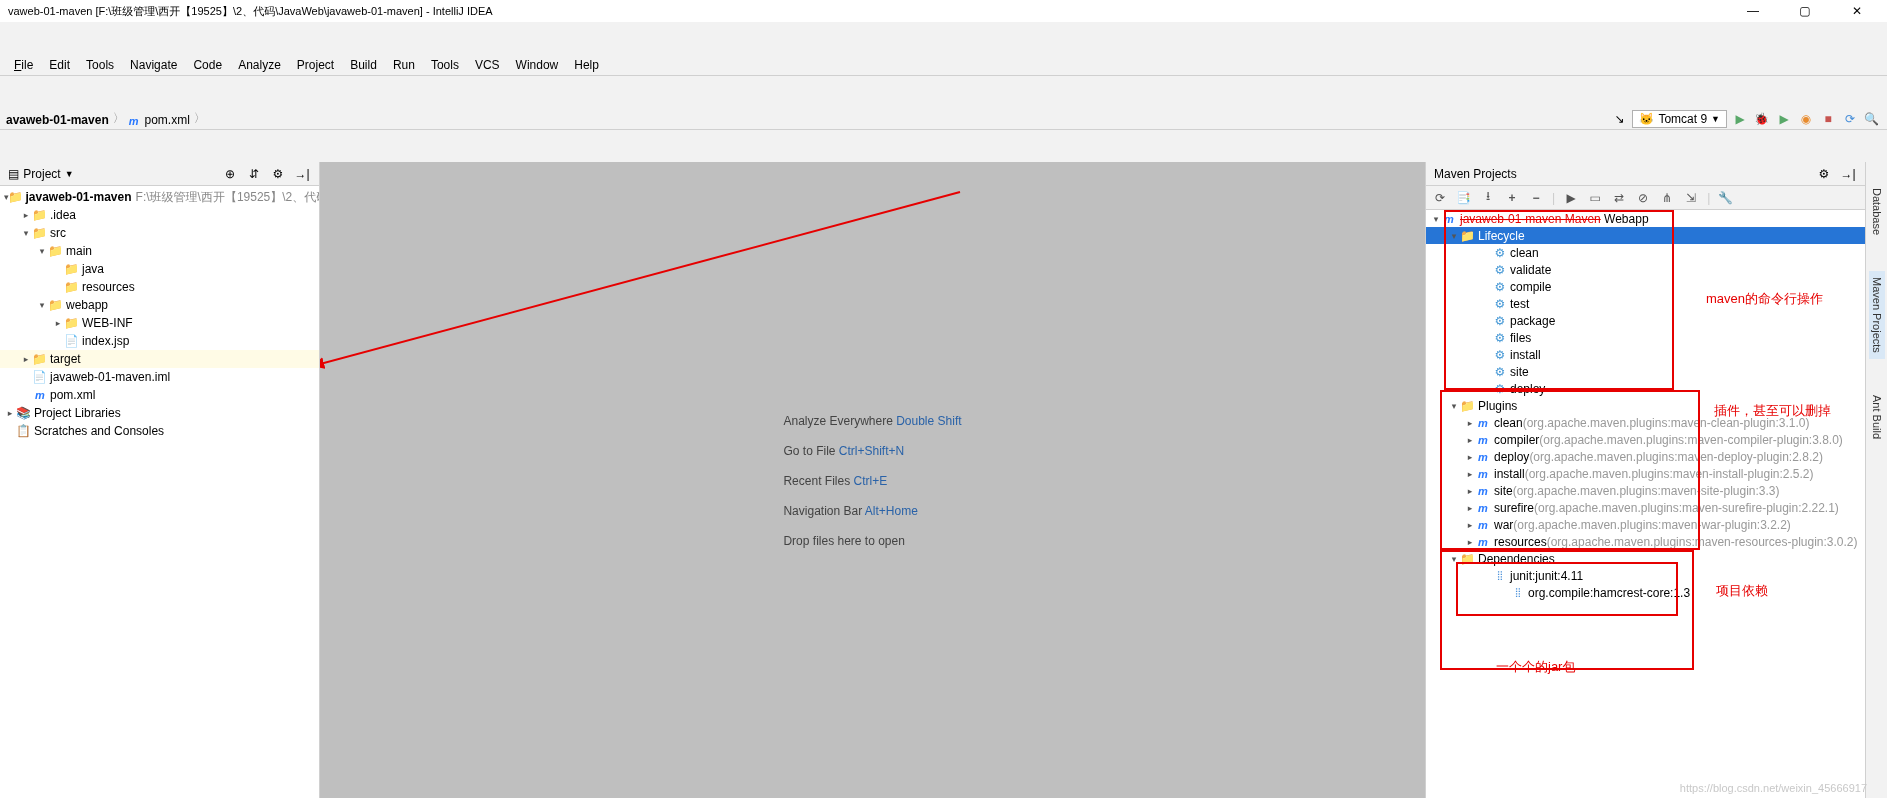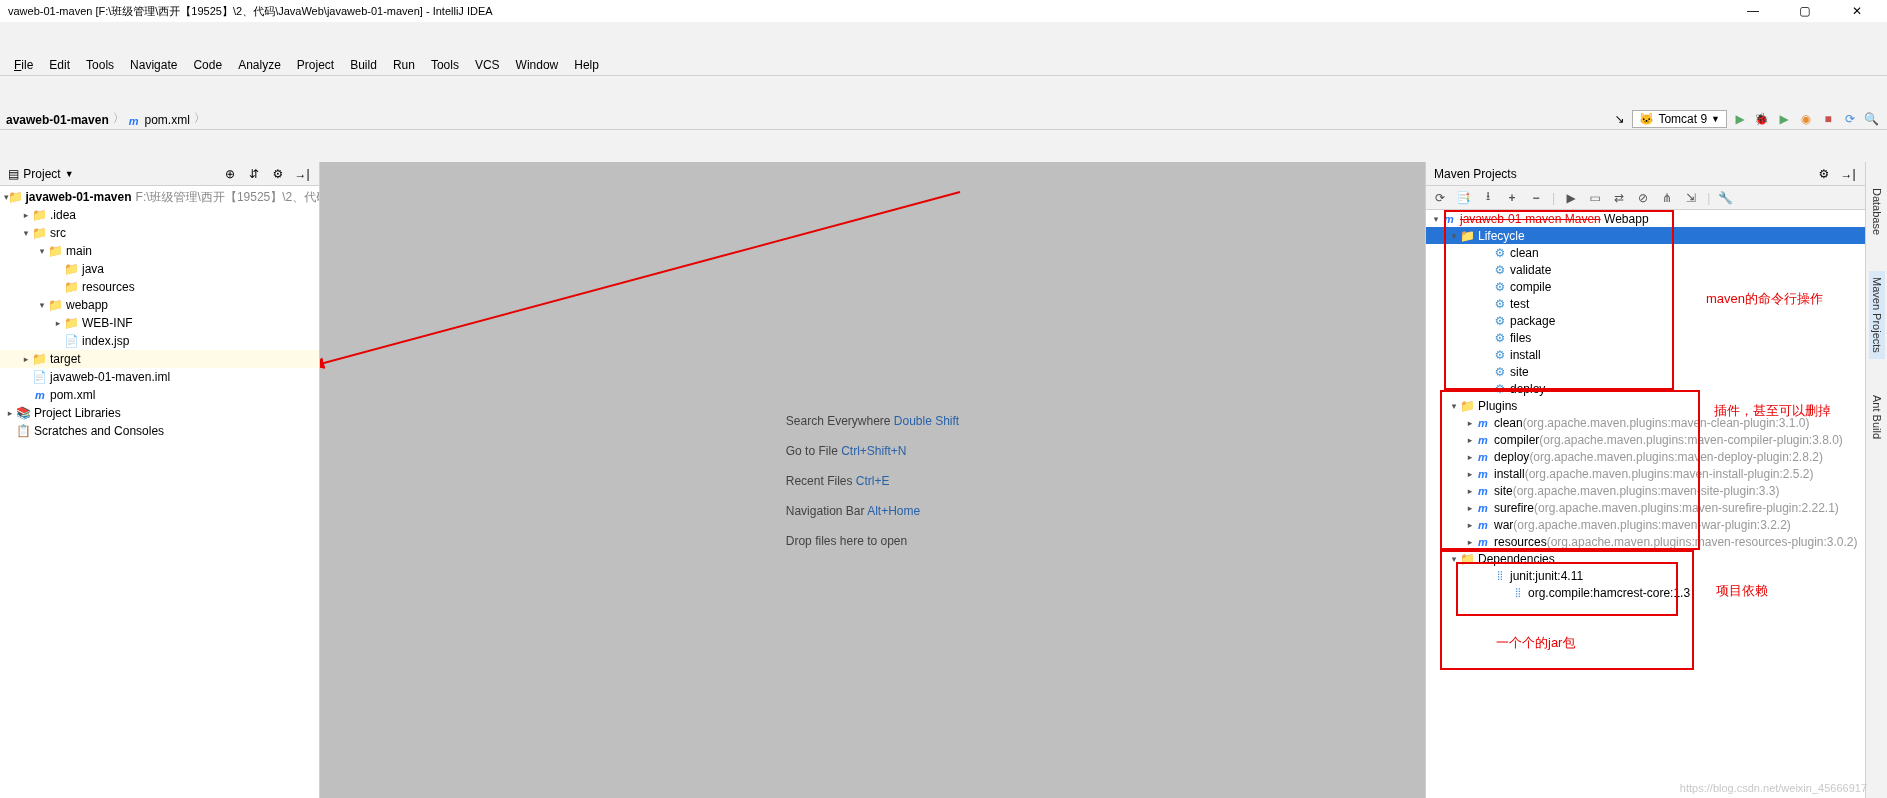--- a/index.html
+++ b/index.html
@@ -210,21 +210,21 @@
     <div class="editor">
       <svg class="arrow-svg" width="800" height="600">
         <defs>
             <marker id="ah" markerWidth="10" markerHeight="10" refX="2" refY="3" orient="auto">
               <path d="M0,0 L0,6 L6,3 z" fill="#e60000"></path>
             </marker>
           </defs>
         <line x1="640" y1="30" x2="0" y2="202" stroke="#e60000" stroke-width="2" marker-end="url(#ah)"></line>
       </svg>
       <div class="welcome">
-        <div class="welcome-row"><span>Search Everywhere </span><span class="key">Double Shift</span></div>
+        <div class="welcome-row"><span>Analyze Everywhere </span><span class="key">Double Shift</span></div>
         <div class="welcome-row"><span>Go to File </span><span class="key">Ctrl+Shift+N</span></div>
         <div class="welcome-row"><span>Recent Files </span><span class="key">Ctrl+E</span></div>
         <div class="welcome-row"><span>Navigation Bar </span><span class="key">Alt+Home</span></div>
         <div class="welcome-row"><span>Drop files here to open</span></div>
       </div>
     </div>
 
     <div class="maven-panel">
       <div class="panel-header">
         <span>Maven Projects</span>
@@ -259,21 +259,21 @@
         <div class="redbox" style="left:18px; top:0px; width:230px; height:180px;"></div>
         <div class="redtext" style="left:280px; top:80px;">maven的命令行操作</div>
 
         <div class="redbox" style="left:14px; top:180px; width:260px; height:160px;"></div>
         <div class="redtext" style="left:288px; top:192px;">插件，甚至可以删掉</div>
 
         <div class="redbox" style="left:30px; top:352px; width:222px; height:54px;"></div>
         <div class="redtext" style="left:290px; top:372px;">项目依赖</div>
 
         <div class="redbox" style="left:14px; top:340px; width:254px; height:120px;"></div>
-        <div class="redtext" style="left:70px; top:424px;">一个个的jar包</div>
+        <div class="redtext" style="left:70px; top:448px;">一个个的jar包</div>
       <div class="mrow sel" style="padding-left: 22px;">
             <span class="arrow">▾</span>
             <span class="ticon">📁</span>
             <span>Lifecycle</span>
           </div>
           <div class="mrow" style="padding-left: 54px;">
             <span class="arrow none">▸</span>
             <span class="ticon"><span class="gear">⚙</span></span>
             <span>clean</span>
           </div>

